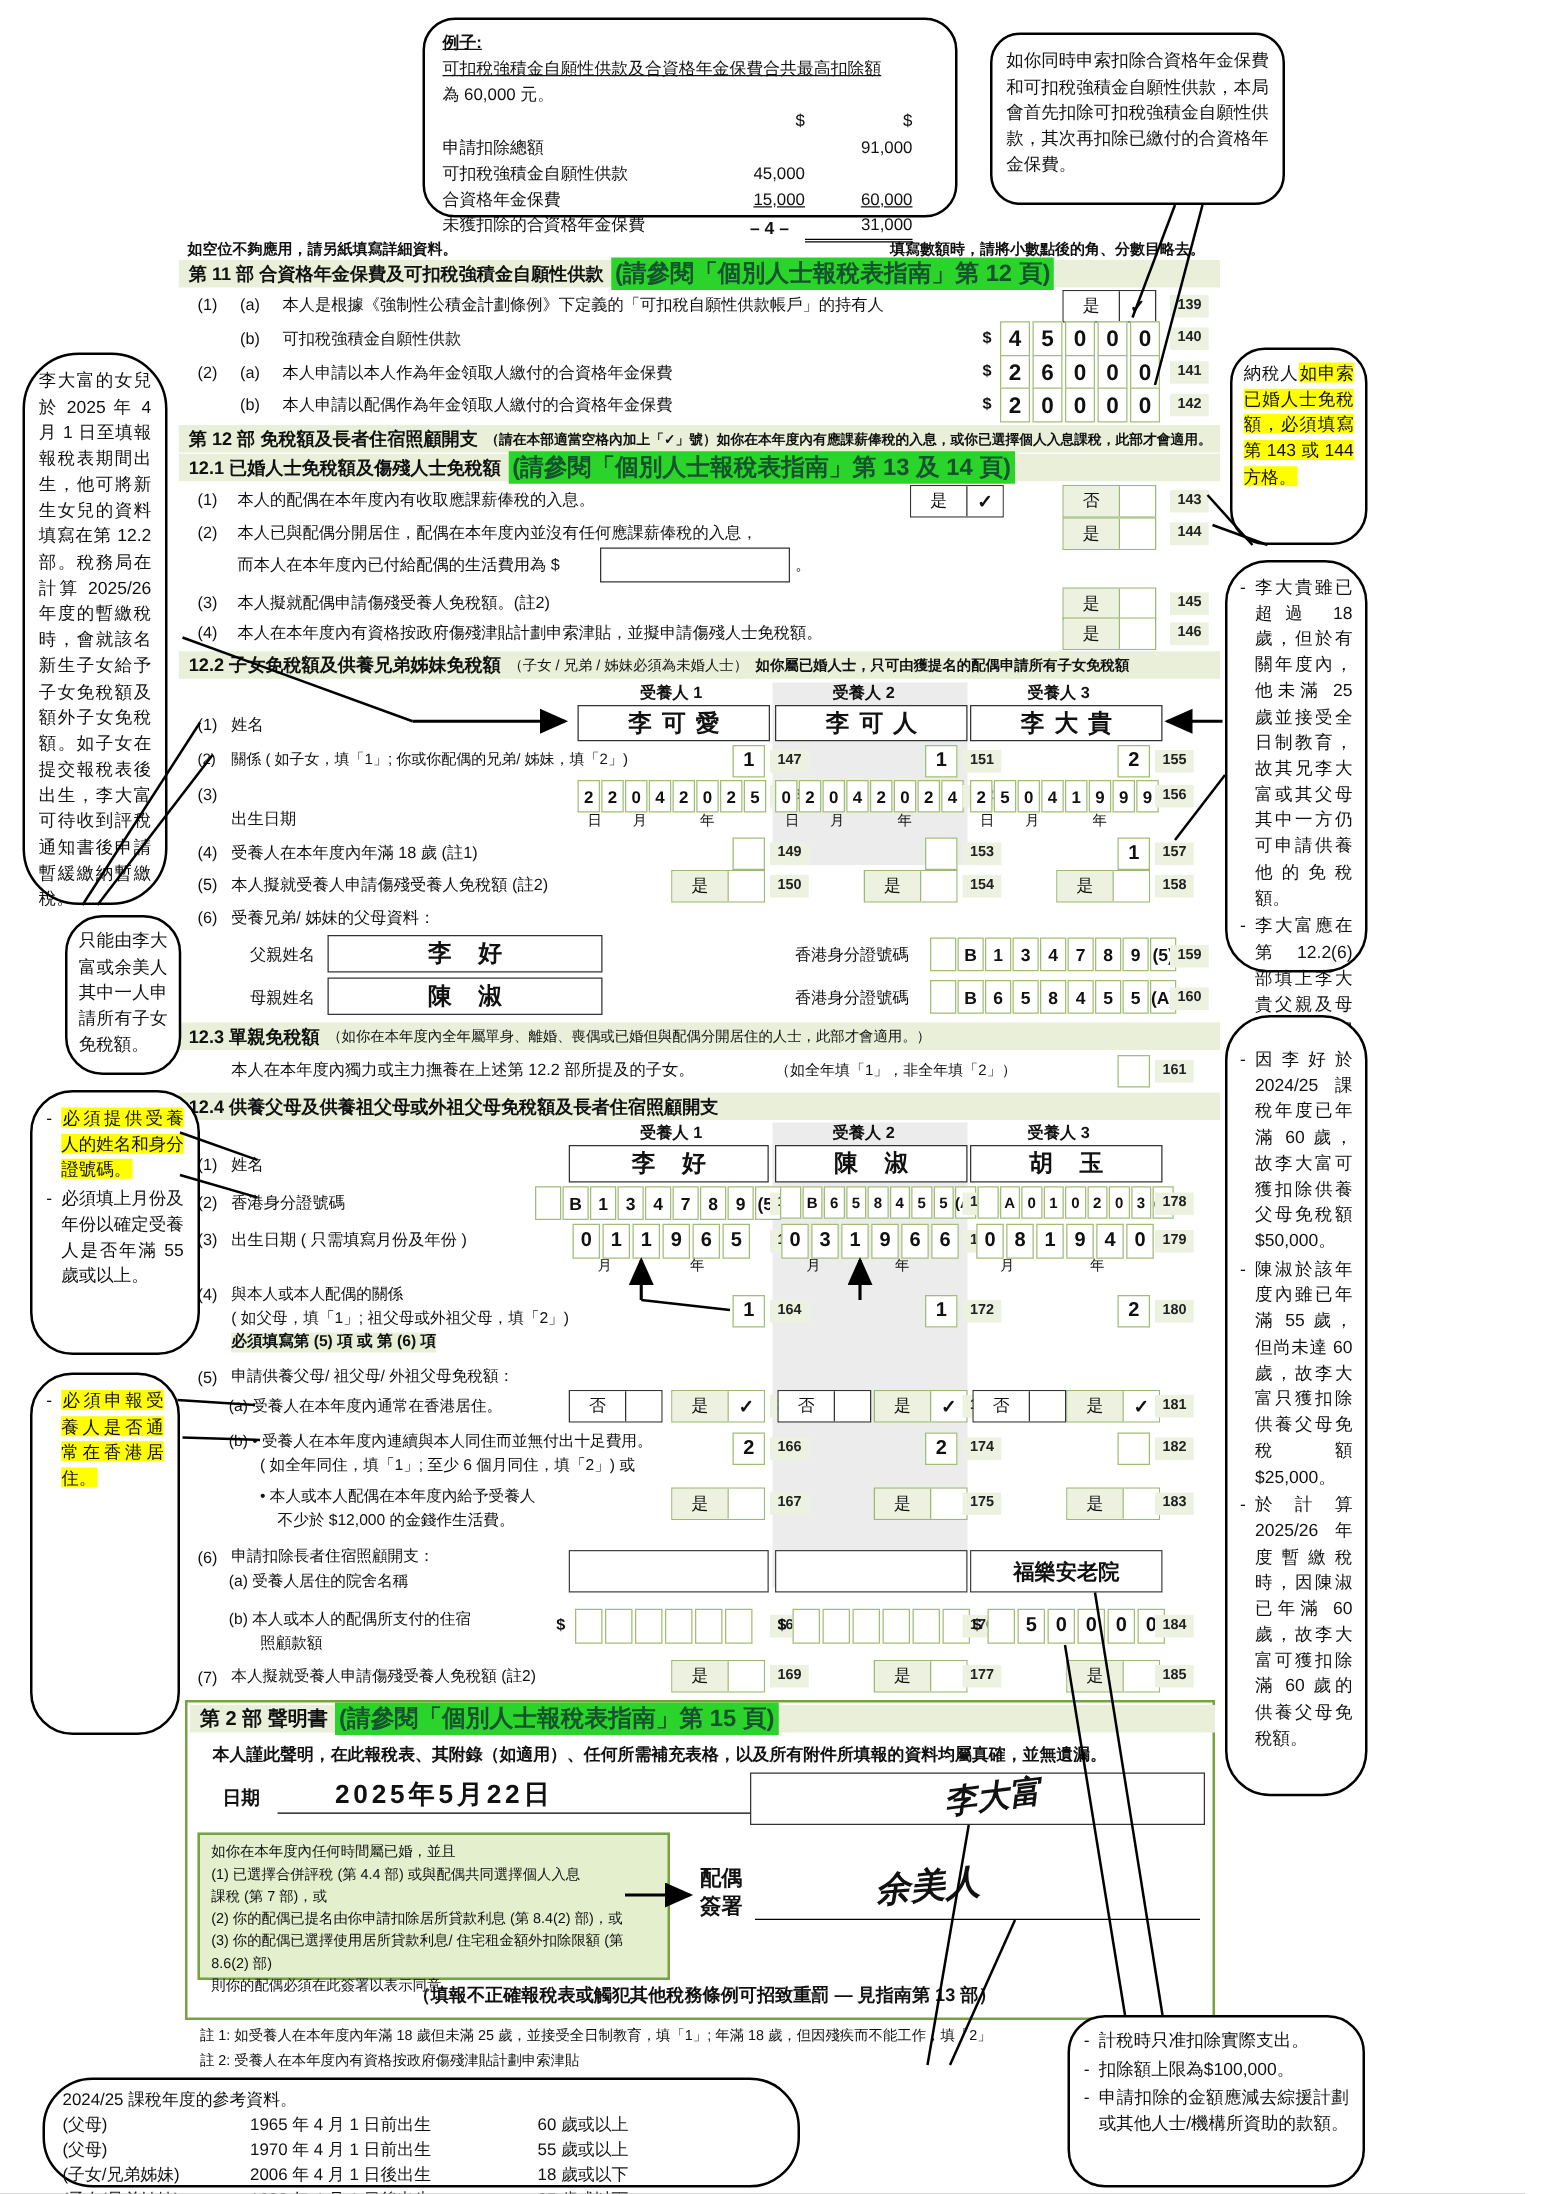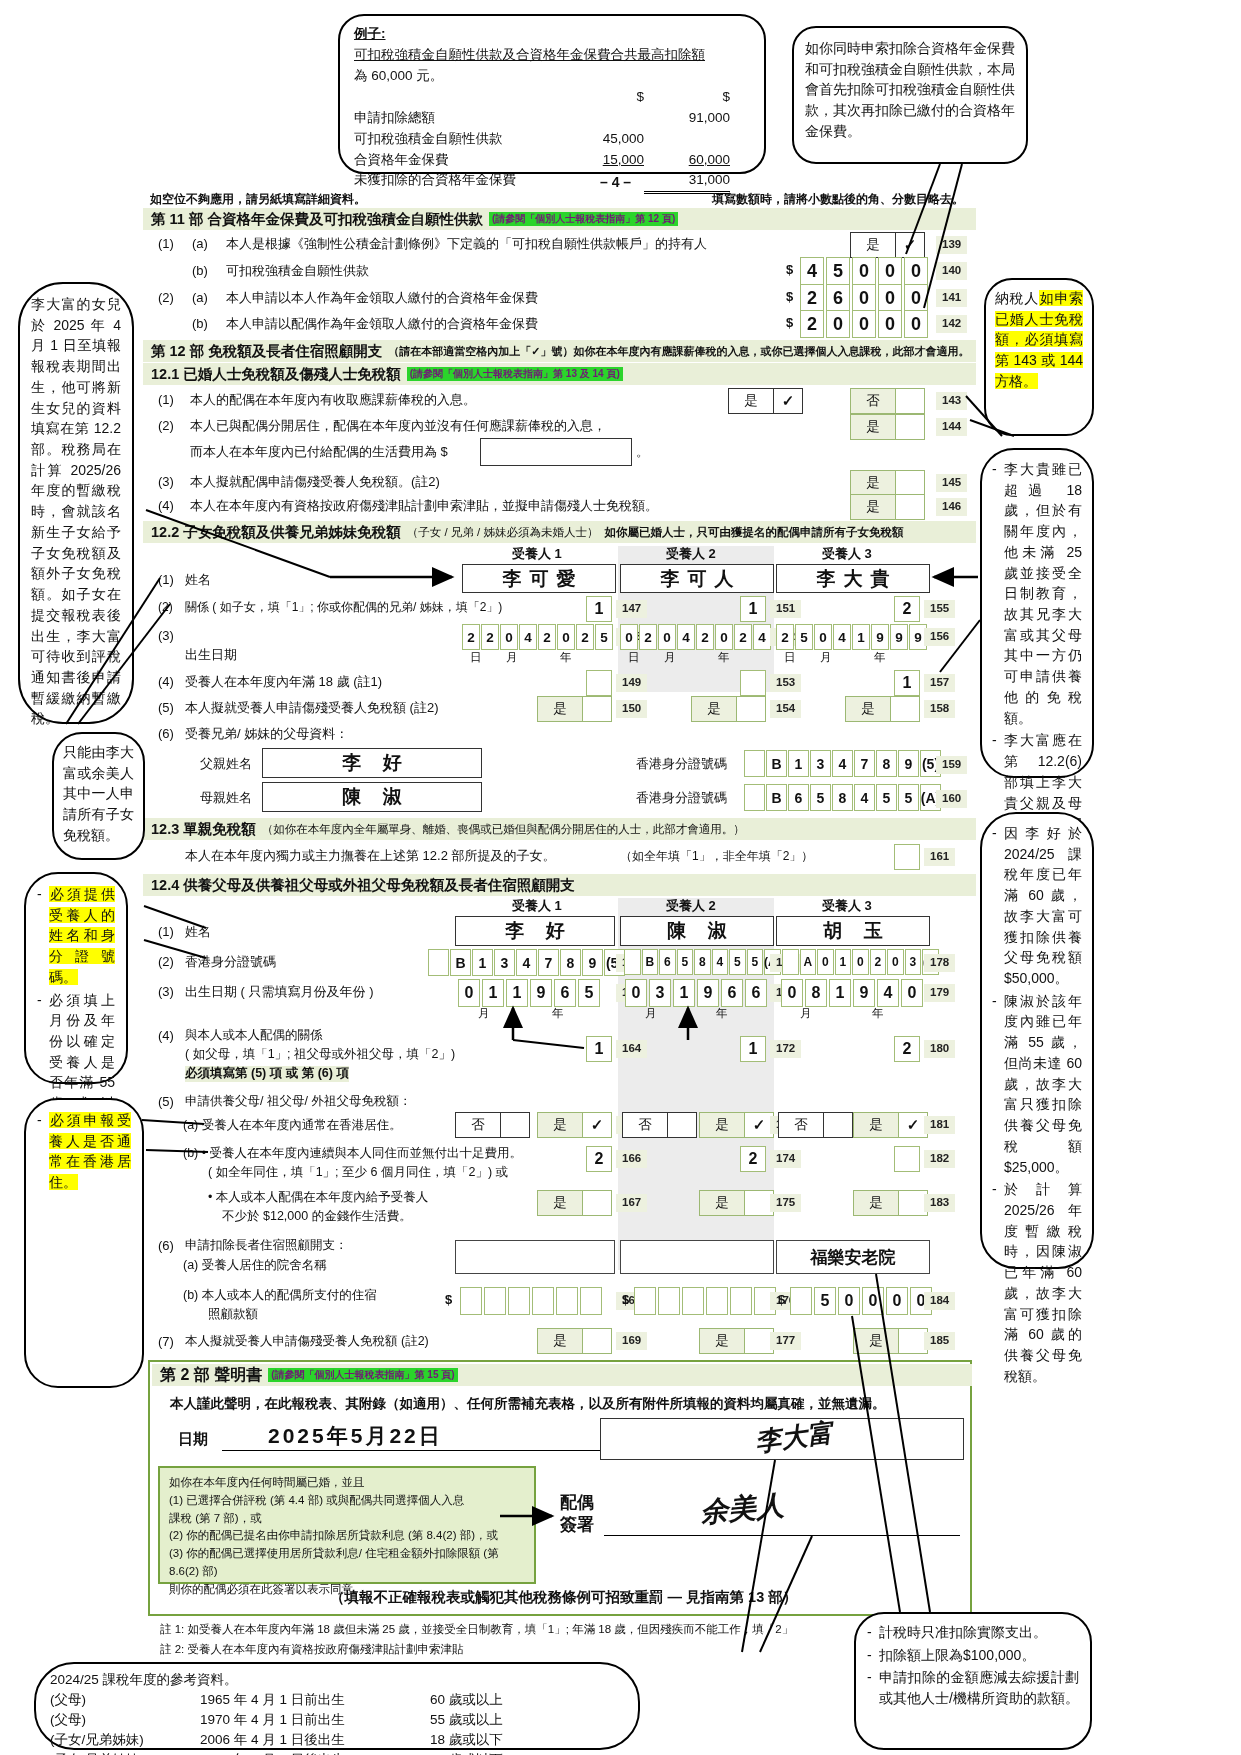--- a/index.html
+++ b/index.html
@@ -6,21 +6,21 @@
   .page{position:relative;width:1241px;height:1755px;background:#fff;
         font-family:"Liberation Sans",sans-serif;color:#111;overflow:hidden}
   .t{position:absolute;font-size:13px;white-space:nowrap;line-height:1.25}
   .b{font-weight:bold}
   .small{font-size:11px}
   .s115{font-size:11.5px}
   .s12{font-size:12px}
   .s125{font-size:12.5px}
   .band{position:absolute;background:#e9efd8;height:22px;display:flex;align-items:center;
         white-space:nowrap;font-size:14.5px;gap:6px;padding-left:8px}
-  .gmark{background:#2bd42b;color:#701a75;font-weight:bold;padding:0 3px;font-size:10px}
+  .gmark{background:#2bd42b;color:#14532d;font-weight:bold;padding:0 3px;font-size:19px}
   .ymark{background:#ffff00;padding:0 1px}
   .tag{position:absolute;background:#edf1df;font-weight:bold;font-size:11.5px;
        padding:3px 6px;line-height:1;color:#222}
   .cells{position:absolute;display:flex}
   .cell{display:flex;align-items:center;justify-content:center;border:1px solid #a3bd77;
         background:#fff;font-weight:bold}
   .cw24 .cell{width:22px;height:26px;font-size:18px;margin-right:2px}
   .cw18 .cell{width:16px;height:24px;font-size:13.5px;margin-right:1px}
   .cw20 .cell{width:19px;height:25px;font-size:14px;margin-right:1px}
   .cw16 .cell{width:14.5px;height:24px;font-size:12px;margin-right:1px}
@@ -590,36 +590,36 @@
 
   <div class="t s115" style="left:160px;top:1622px">註 1: 如受養人在本年度內年滿 18 歲但未滿 25 歲，並接受全日制教育，填「1」; 年滿 18 歲，但因殘疾而不能工作，填「2」</div>
   <div class="t s115" style="left:160px;top:1642px">註 2: 受養人在本年度內有資格按政府傷殘津貼計劃申索津貼</div>
 
   <div class="bubble" style="left:18px;top:282px;width:116px;height:442px;border-radius:45px">
     <span>李大富的女兒於 2025 年 4 月 1 日至填報報稅表期間出生，他可將新生女兒的資料填寫在第 12.2 部。稅務局在計算 2025/26 年度的暫繳稅時，會就該名新生子女給予子女免稅額及額外子女免稅額。如子女在提交報稅表後出生，李大富可待收到評稅通知書後申請暫緩繳納暫繳稅。</span>
   </div>
   <div class="bubble" style="left:52px;top:732px;width:93px;height:128px;border-radius:30px;padding:8px 9px">
     <span>只能由李大富或余美人其中一人申請所有子女免稅額。</span>
   </div>
-  <div class="bubble" style="left:24px;top:872px;width:104px;height:212px;border-radius:34px">
+  <div class="bubble" style="left:24px;top:872px;width:136px;height:212px;border-radius:34px">
     <div class="bitem"><span class="ymark">必須提供受養人的姓名和身分證號碼。</span></div>
     <div class="bitem"><span>必須填上月份及年份以確定受養人是否年滿 55 歲或以上。</span></div>
   </div>
   <div class="bubble" style="left:24px;top:1098px;width:120px;height:290px;border-radius:34px">
     <div class="bitem"><span class="ymark">必須申報受養人是否通常在香港居住。</span></div>
   </div>
 
   <div class="bubble" style="left:984px;top:278px;width:110px;height:158px;border-radius:28px;padding:8px 9px">
     <span>納稅人</span><span class="ymark">如申索已婚人士免稅額，必須填寫第143或144方格。</span>
   </div>
   <div class="bubble" style="left:980px;top:448px;width:114px;height:330px;border-radius:34px;padding:9px 10px">
     <div class="bitem"><span>李大貴雖已超過 18 歲，但於有關年度內，他未滿 25 歲並接受全日制教育，故其兄李大富或其父母其中一方仍可申請供養他的免稅額。</span></div>
     <div class="bitem"><span>李大富應在第 12.2(6) 部填上李大貴父親及母親的姓名和身分證號碼。</span></div>
   </div>
-  <div class="bubble" style="left:980px;top:812px;width:114px;height:457px;border-radius:36px;padding:9px 10px">
+  <div class="bubble" style="left:980px;top:812px;width:114px;height:625px;border-radius:36px;padding:23px 10px">
     <div class="bitem"><span>因李好於 2024/25 課稅年度已年滿 60 歲，故李大富可獲扣除供養父母免稅額$50,000。</span></div>
     <div class="bitem"><span>陳淑於該年度內雖已年滿 55 歲，但尚未達 60 歲，故李大富只獲扣除供養父母免稅額$25,000。</span></div>
     <div class="bitem"><span>於計算 2025/26 年度暫繳稅時，因陳淑已年滿 60 歲，故李大富可獲扣除滿 60 歲的供養父母免稅額。</span></div>
   </div>
 
   <div class="bubble" style="left:34px;top:1662px;width:606px;height:88px;border-radius:40px;padding:6px 14px">
     <div style="font-size:13.5px">2024/25 課稅年度的參考資料。</div>
     <div style="display:flex;font-size:13.5px">
         <span style="width:150px">(父母)</span>
         <span style="width:230px">1965 年 4 月 1 日前出生</span>

